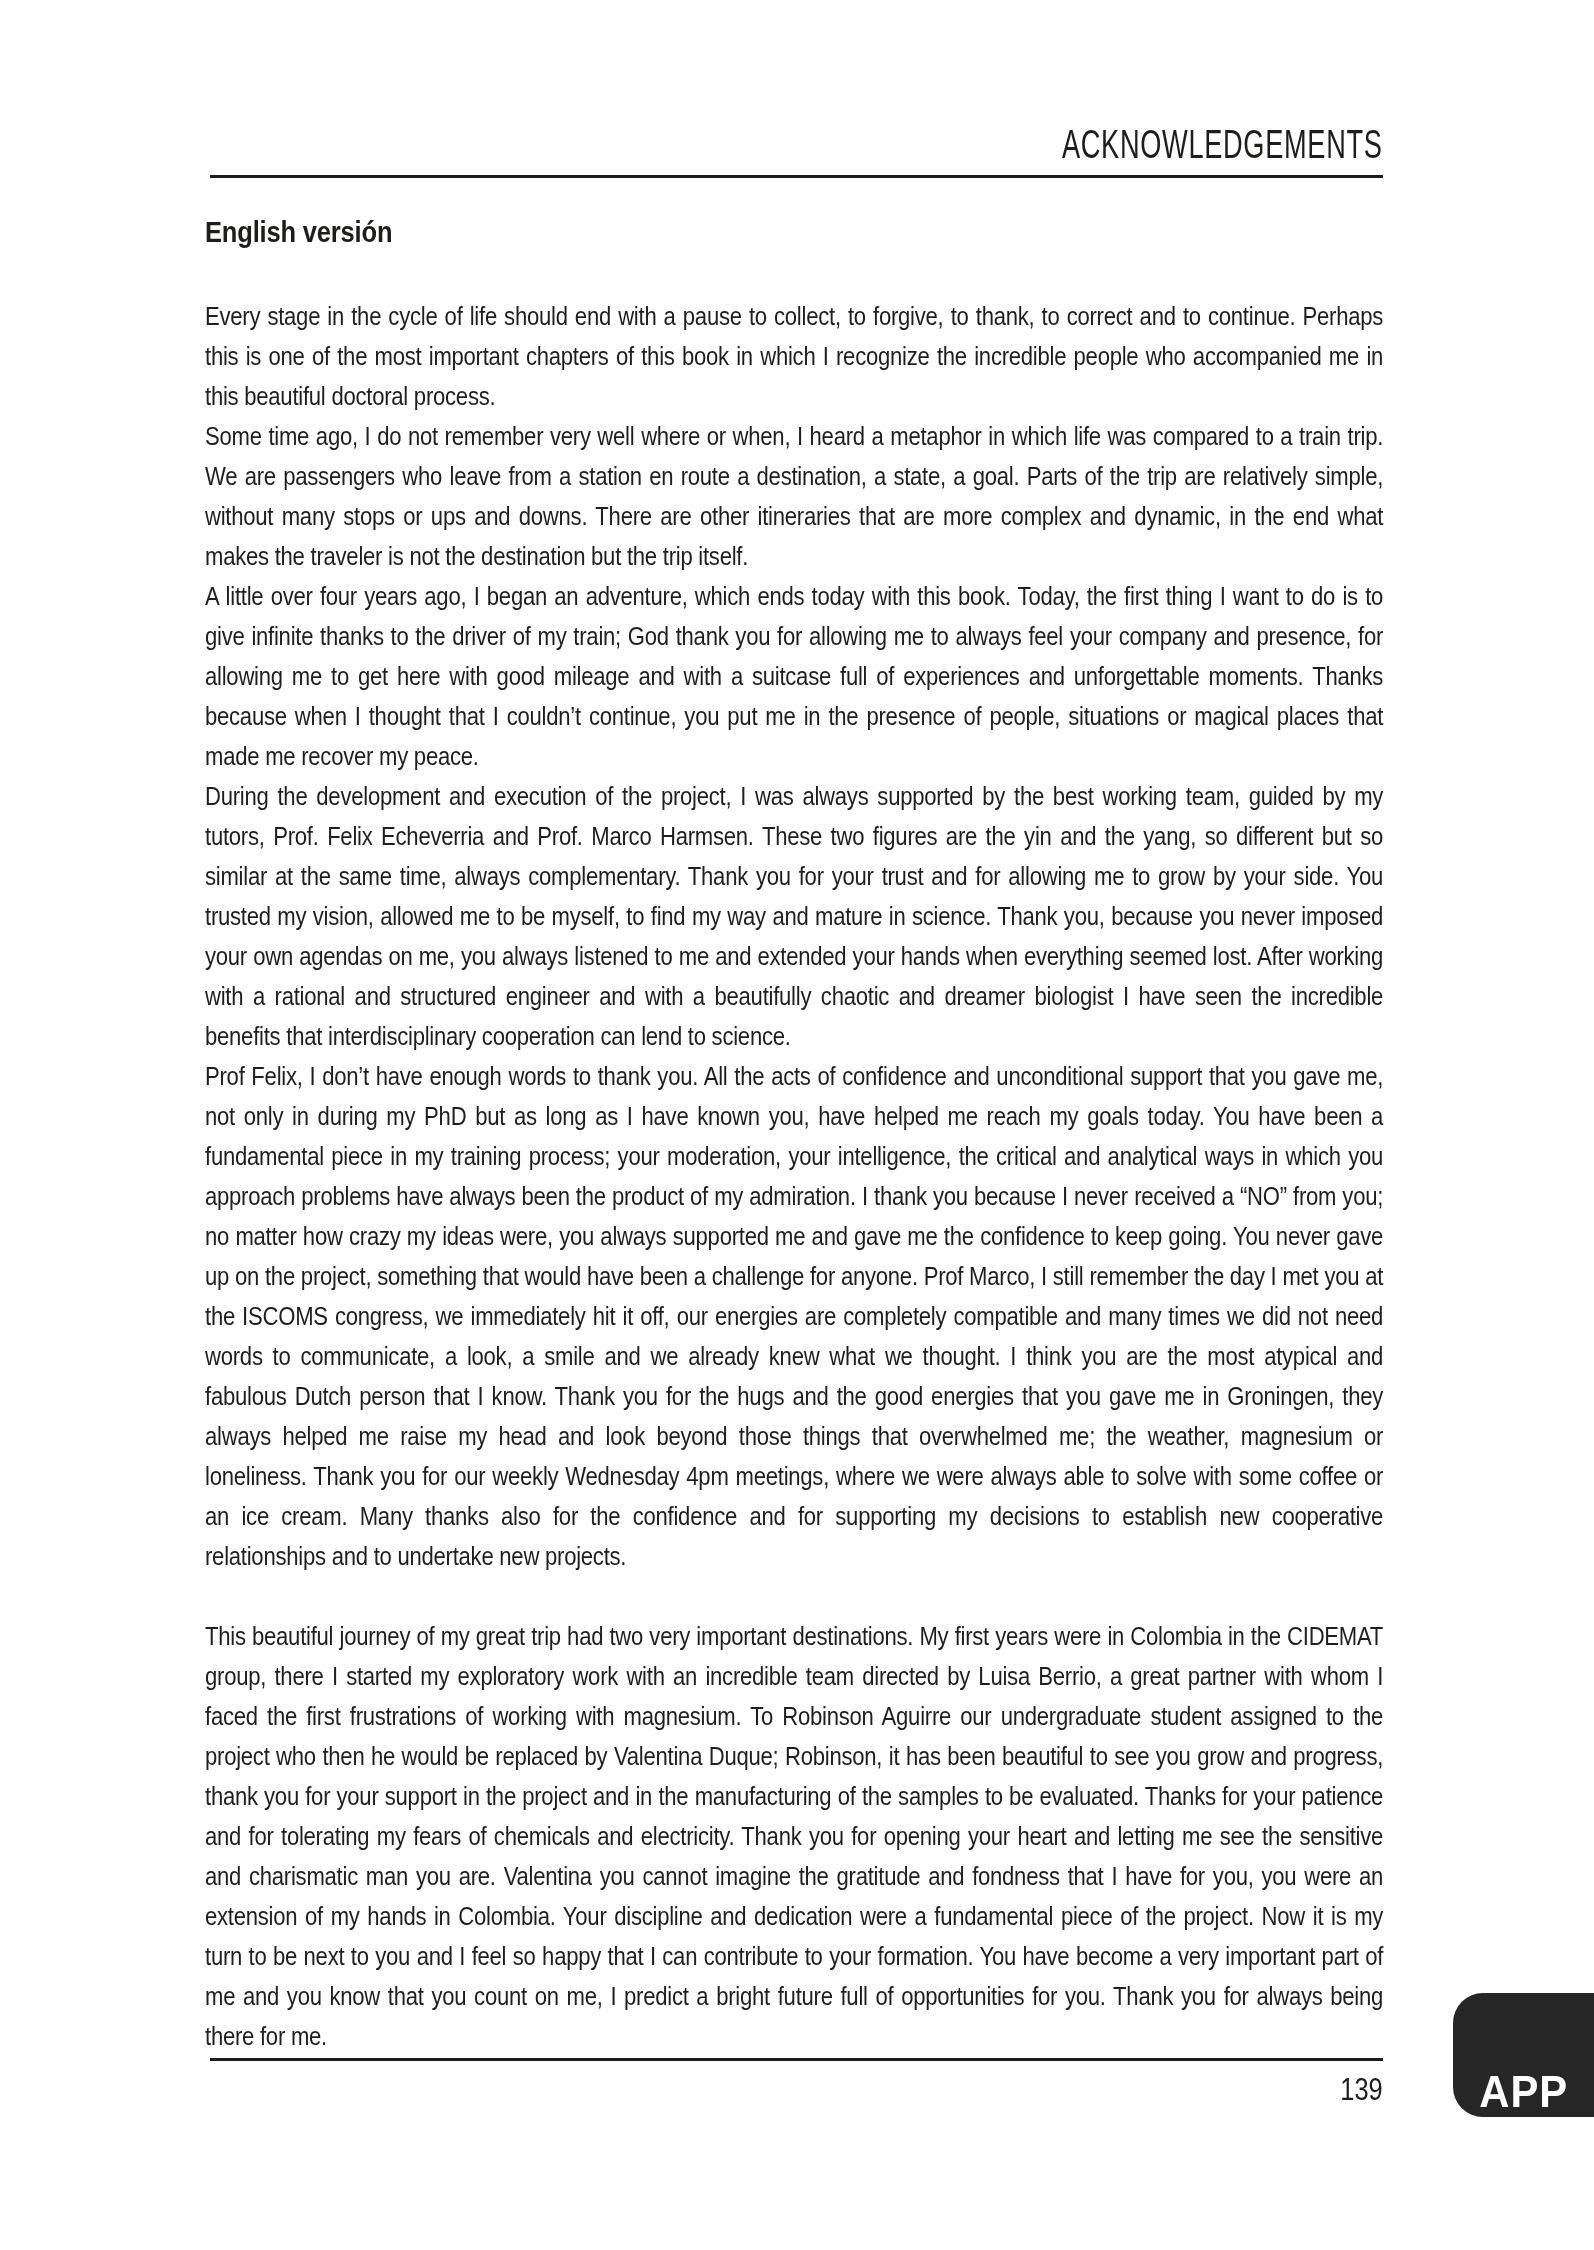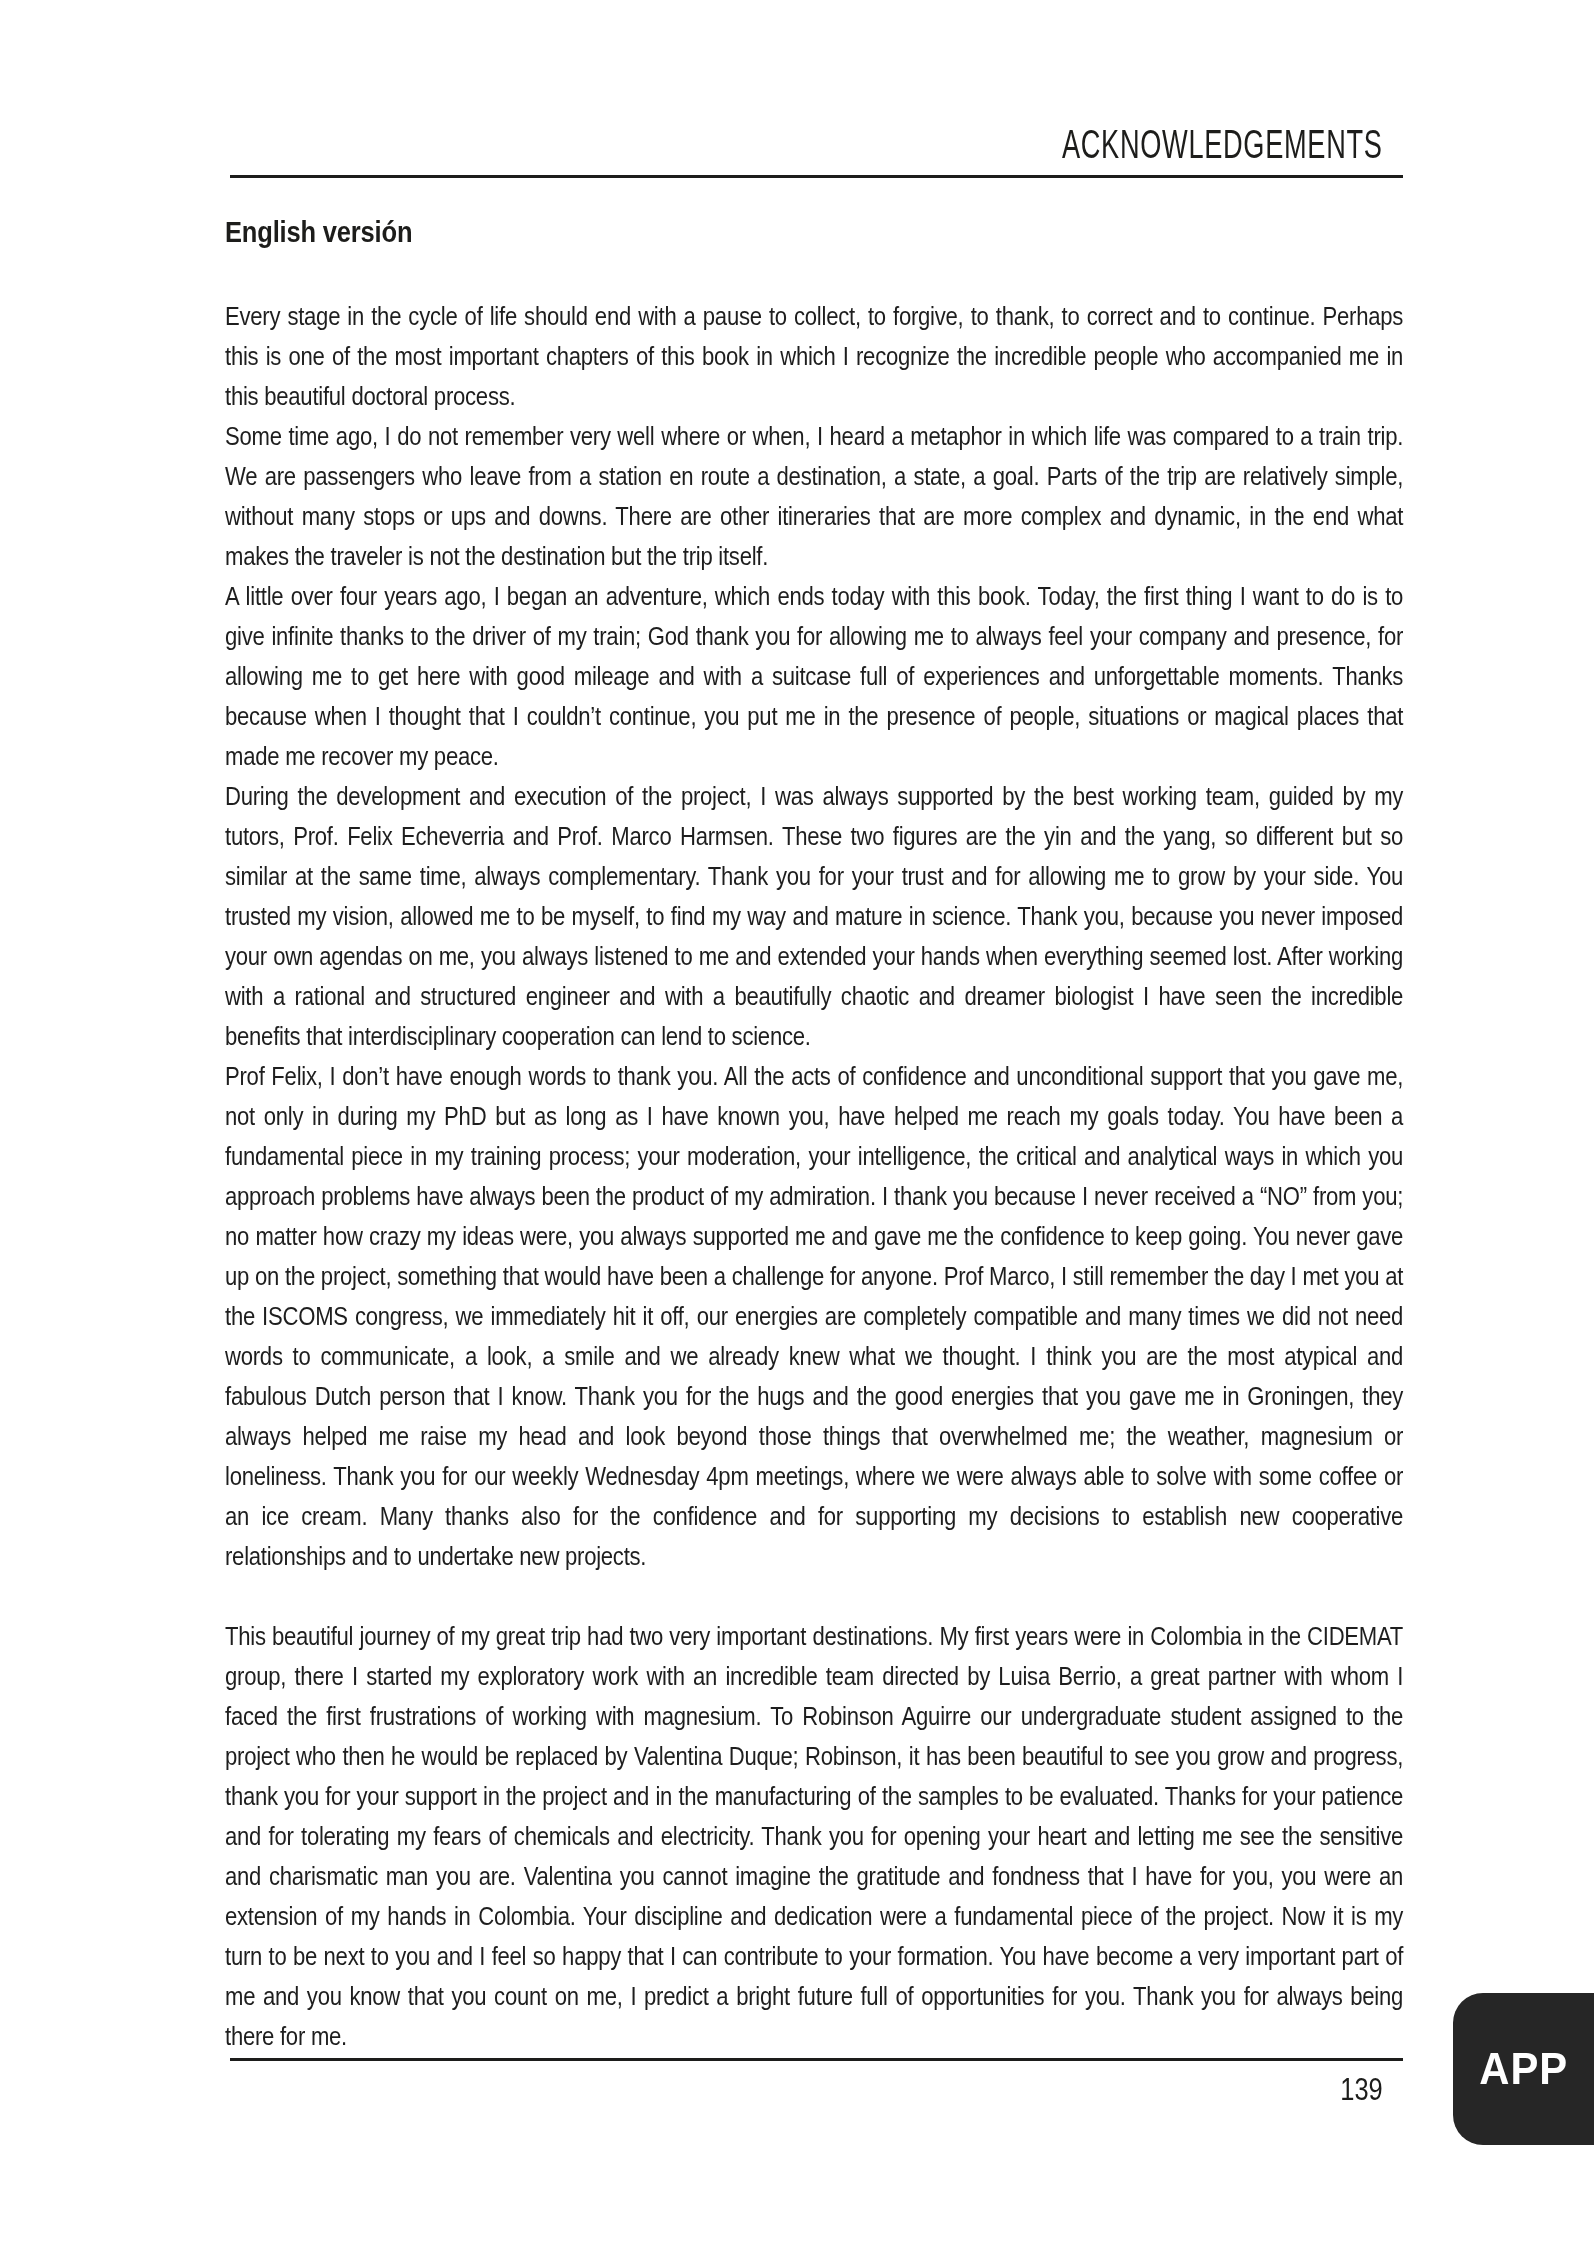--- a/index.html
+++ b/index.html
@@ -12,21 +12,20 @@
     width: 1594px;
     height: 2250px;
     overflow: hidden;
     font-family: "Liberation Sans", sans-serif;
     color: #1d1d1b;
   }
   .page {
     position: absolute;
     inset: 0;
     background: #ffffff;
-    margin-left: 20px;
   }
 
   
   .running-header {
     position: absolute;
     top: 122px;
     right: 211px;
     font-size: 40px;
     font-weight: 400;
     letter-spacing: 1px;
@@ -91,25 +90,25 @@
     transform-origin: top right;
     color: #1d1d1b;
   }
 
   
   .app-tab {
     position: absolute;
     top: 1993px;
     right: 0;
     width: 141px;
-    height: 152px;
+    height: 124px;
     background: #262626;
     border-radius: 30px 0 0 30px;
     display: flex;
-    align-items: center;
+    align-items: flex-end;
     justify-content: center;
   }
   .app-tab .tab-label {
     color: #ffffff;
     font-size: 44px;
     font-weight: 700;
     letter-spacing: 1px;
     transform: scaleX(0.95);
   }
 </style>

